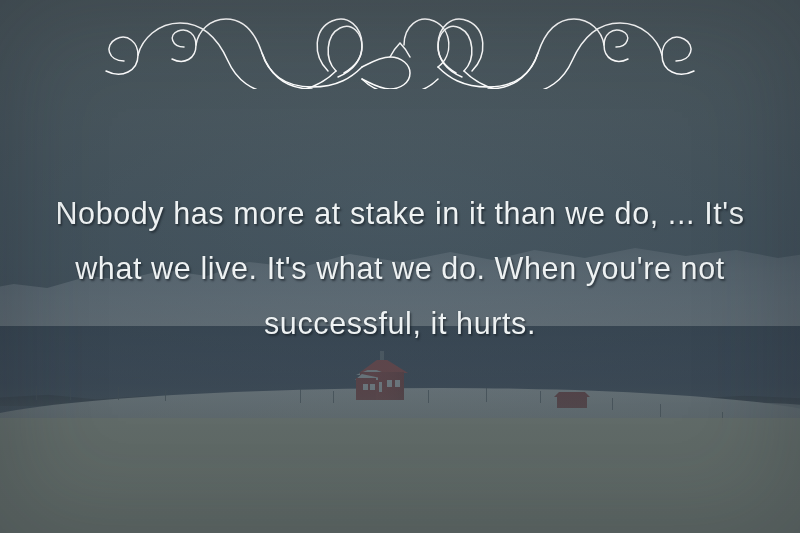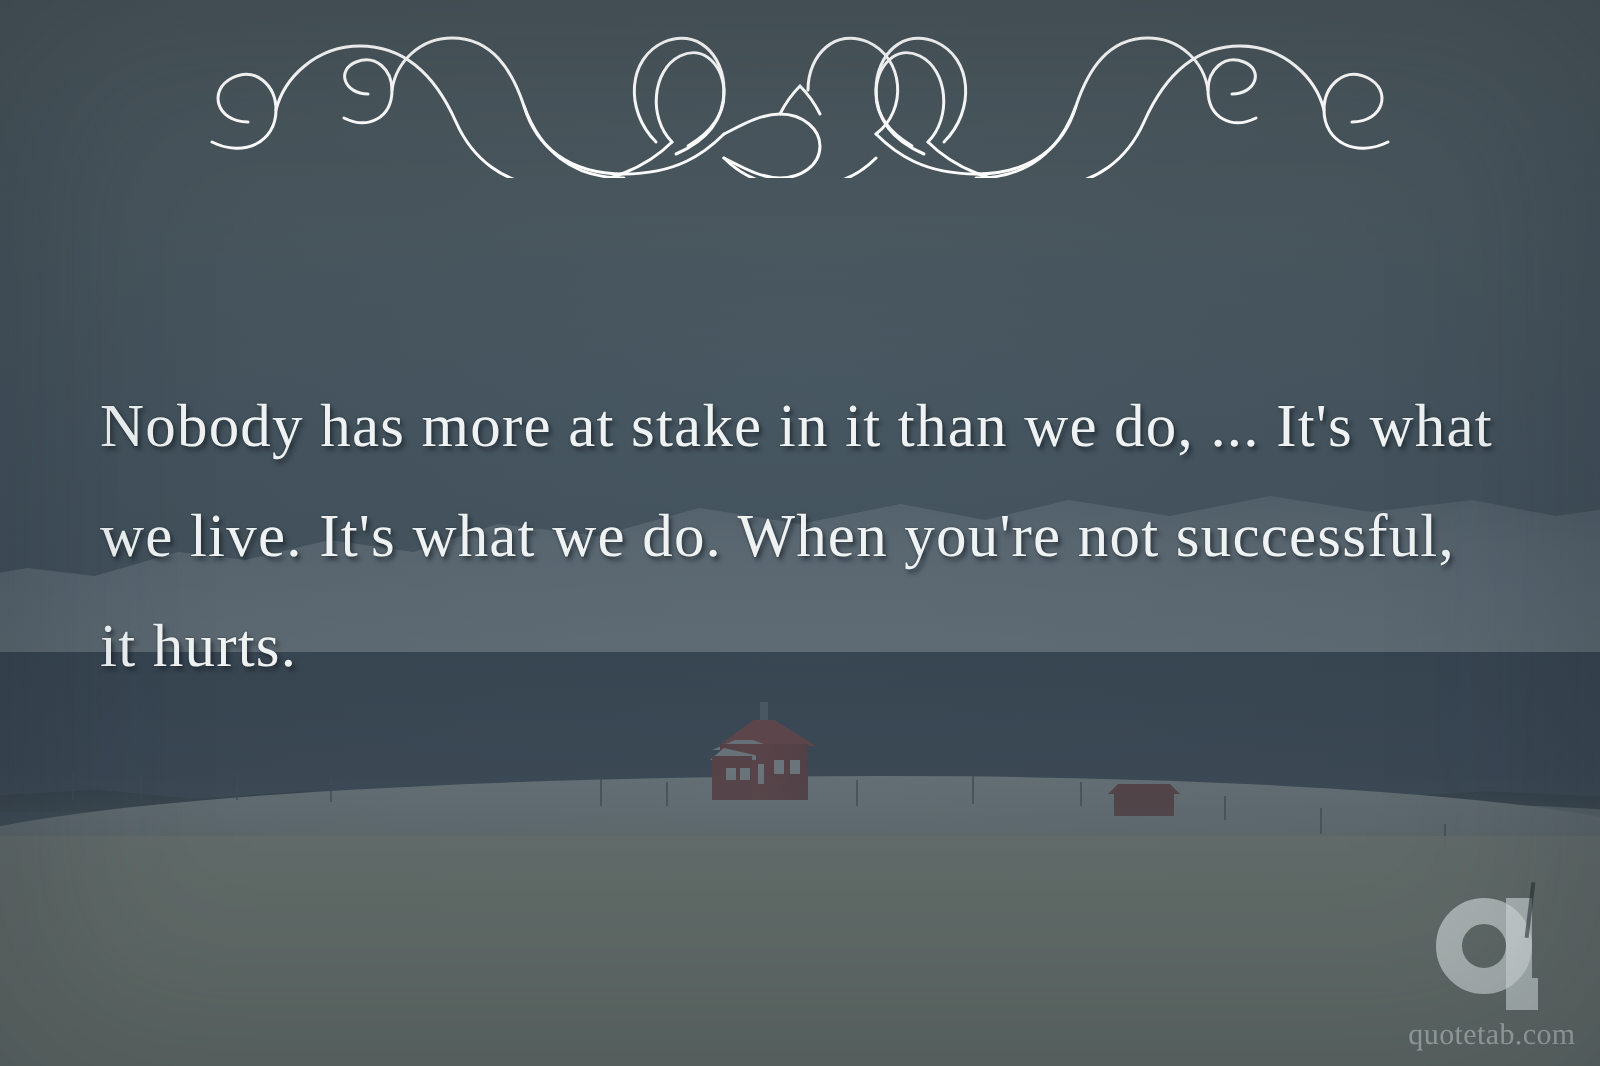--- a/index.html
+++ b/index.html
@@ -161,21 +161,22 @@
   
   .ornament {
     position:absolute; left:0; top:6px; width:800px; height:86px;
     display:flex; align-items:center; justify-content:center;
   }
   .ornament svg { display:block; }
 
   
   .quote {
     position:absolute; left:50px; top:186px; width:700px;
-    font-family:Liberation Serif, serif;
+    text-align:center;
+    font-family:Liberation Sans, sans-serif;
     font-size:30.5px;
     line-height:55px;
     letter-spacing:.6px;
     color:#eef2f3;
     text-shadow: 1.5px 2px 2px rgba(18,26,32,.55), 0 0 1px rgba(20,28,34,.5);
     font-weight:400;
   }
 
   
   .author {
@@ -313,26 +314,17 @@
         <path d="M524 36 C522 22 510 10 494 10 C474 10 464 26 458 44 C450 66 434 80 408 80"></path>
 
         <path d="M596 52 C612 52 616 36 604 30 C592 24 582 34 582 46 C582 62 598 70 614 62"></path>
         <path d="M582 46 C578 30 562 14 540 14 C514 14 500 34 492 52 C484 70 468 84 444 84"></path>
       </svg>
     </div>
 
     <div class="quote">Nobody has more at stake in it than we do, ... It's what we live. It's what we do. When you're not successful, it hurts.</div>
 
 
-    <div class="logo">
-      <div class="mark">
-        <div class="bowl"></div>
-        <div class="stem"></div>
-        <div class="tail"></div>
-        <div class="needle"></div>
-      </div>
-      <div class="wmtext">quotetab.com</div>
-    </div>
 
   </div>
 
   <div class="vignette"></div>
 </div>
 
 </body></html>

